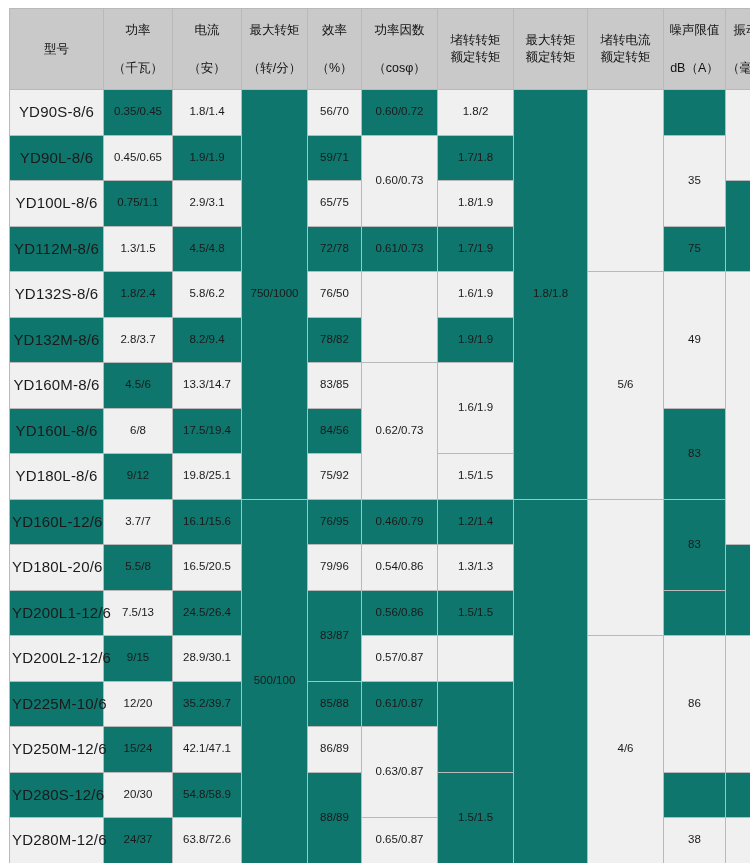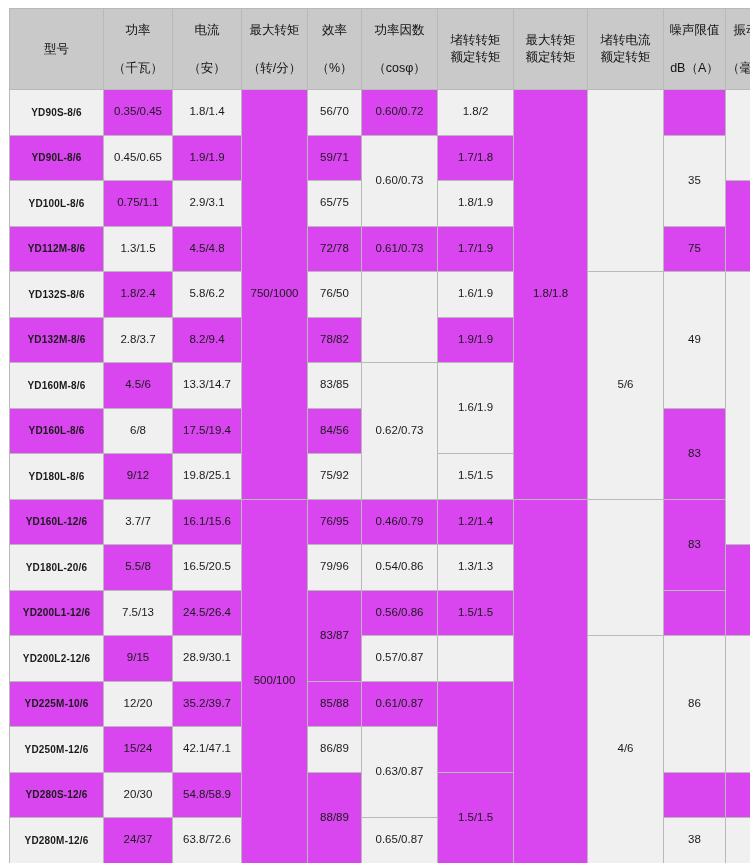--- a/index.html
+++ b/index.html
@@ -54,29 +54,28 @@
     white-space: nowrap;
     margin-top: 21px;
   }
   thead th .hl-stack {
     display: block;
     white-space: nowrap;
   }
   thead th .hl-stack.second {
   }
   tbody tr td:first-child {
-    font-size: 10px;
+    font-size: 15px;
     letter-spacing: 0.2px;
-    font-weight: bold;
   }
   tbody td.shade {
     background: #f0f0f0;
   }
   tbody td.plain {
-    background: #d946ef;
+    background: #0f766e;
   }
   tbody tr {
     height: 45.5px;
   }
   
   col.c0 { width: 94px; }
   col.c1 { width: 69px; }
   col.c2 { width: 69px; }
   col.c3 { width: 66px; }
   col.c4 { width: 54px; }

